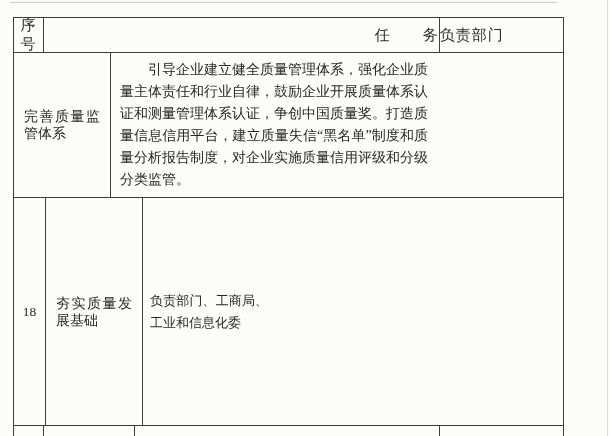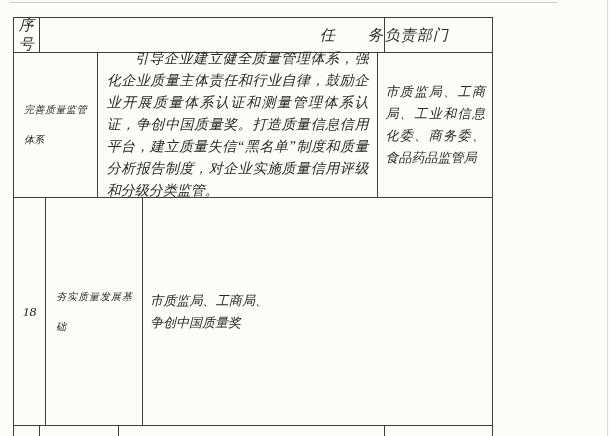--- a/index.html
+++ b/index.html
@@ -25,27 +25,26 @@
   .artifact-right {
     position: absolute;
     left: 607px; top: 0;
     width: 1px; height: 436px;
     background: #d9d9d9;
   }
   
   .doc-table {
     position: absolute;
     left: 13px; top: 17px;
-    width: 480px; height: 419px;
+    width: 551px; height: 419px;
     box-sizing: border-box;
     border: 1px solid #3d3d3d;
     border-bottom: none;
     overflow: hidden;
     background: transparent;
-    font-style: italic;
   }
   .trow {
     display: flex;
     box-sizing: border-box;
     border-bottom: 1px solid #3d3d3d;
   }
   .trow.partial { border-bottom: none; }
   .cell {
     box-sizing: border-box;
     border-right: 1px solid #3d3d3d;
@@ -69,22 +68,22 @@
     font-size: 15px;
     letter-spacing: 1px;
     color: #2b2b2b;
     text-align: center;
   }
   .seq-num {
     font-size: 13.5px;
     text-align: center;
   }
   .tname {
-    font-size: 10px;
-    line-height: 30px;
+    font-size: 14px;
+    line-height: 17px;
     padding: 0 10px;
     text-align: justify;
     text-justify: inter-character;
   }
   .detail {
     font-size: 14px;
     line-height: 22px;
     padding: 0 9px;
     text-indent: 2em;
     text-align: justify;
@@ -118,34 +117,31 @@
     </div>
   </div>
 
   <div class="trow row-18">
     <div class="cell c-name">
       <div class="tname">完善质量监管体系</div>
     </div>
     <div class="cell c-detail">
       <div class="detail">引导企业建立健全质量管理体系，强化企业质量主体责任和行业自律，鼓励企业开展质量体系认证和测量管理体系认证，争创中国质量奖。打造质量信息信用平台，建立质量失信“黑名单”制度和质量分析报告制度，对企业实施质量信用评级和分级分类监管。</div>
     </div>
-    <div class="cell c-dept">
-      <div class="dept">市质监局、工商局、工业和信息化委、商务委、食品药品监管局</div>
-    </div>
   </div>
 
   <div class="trow row-19">
     <div class="cell c-seq">
       <div class="seq-num">18</div>
     </div>
     <div class="cell c-name">
       <div class="tname">夯实质量发展基础</div>
     </div>
     <div class="cell c-dept">
-      <div class="dept">市质监局、工商局、争创中国质量奖</div>
+      <div class="dept">负责部门、工商局、工业和信息化委</div>
     </div>
   </div>
 
   <div class="trow row-partial partial">
     <div class="cell c-seq"></div>
     <div class="cell c-name"></div>
     <div class="cell c-detail"></div>
     <div class="cell c-dept"></div>
   </div>
 

